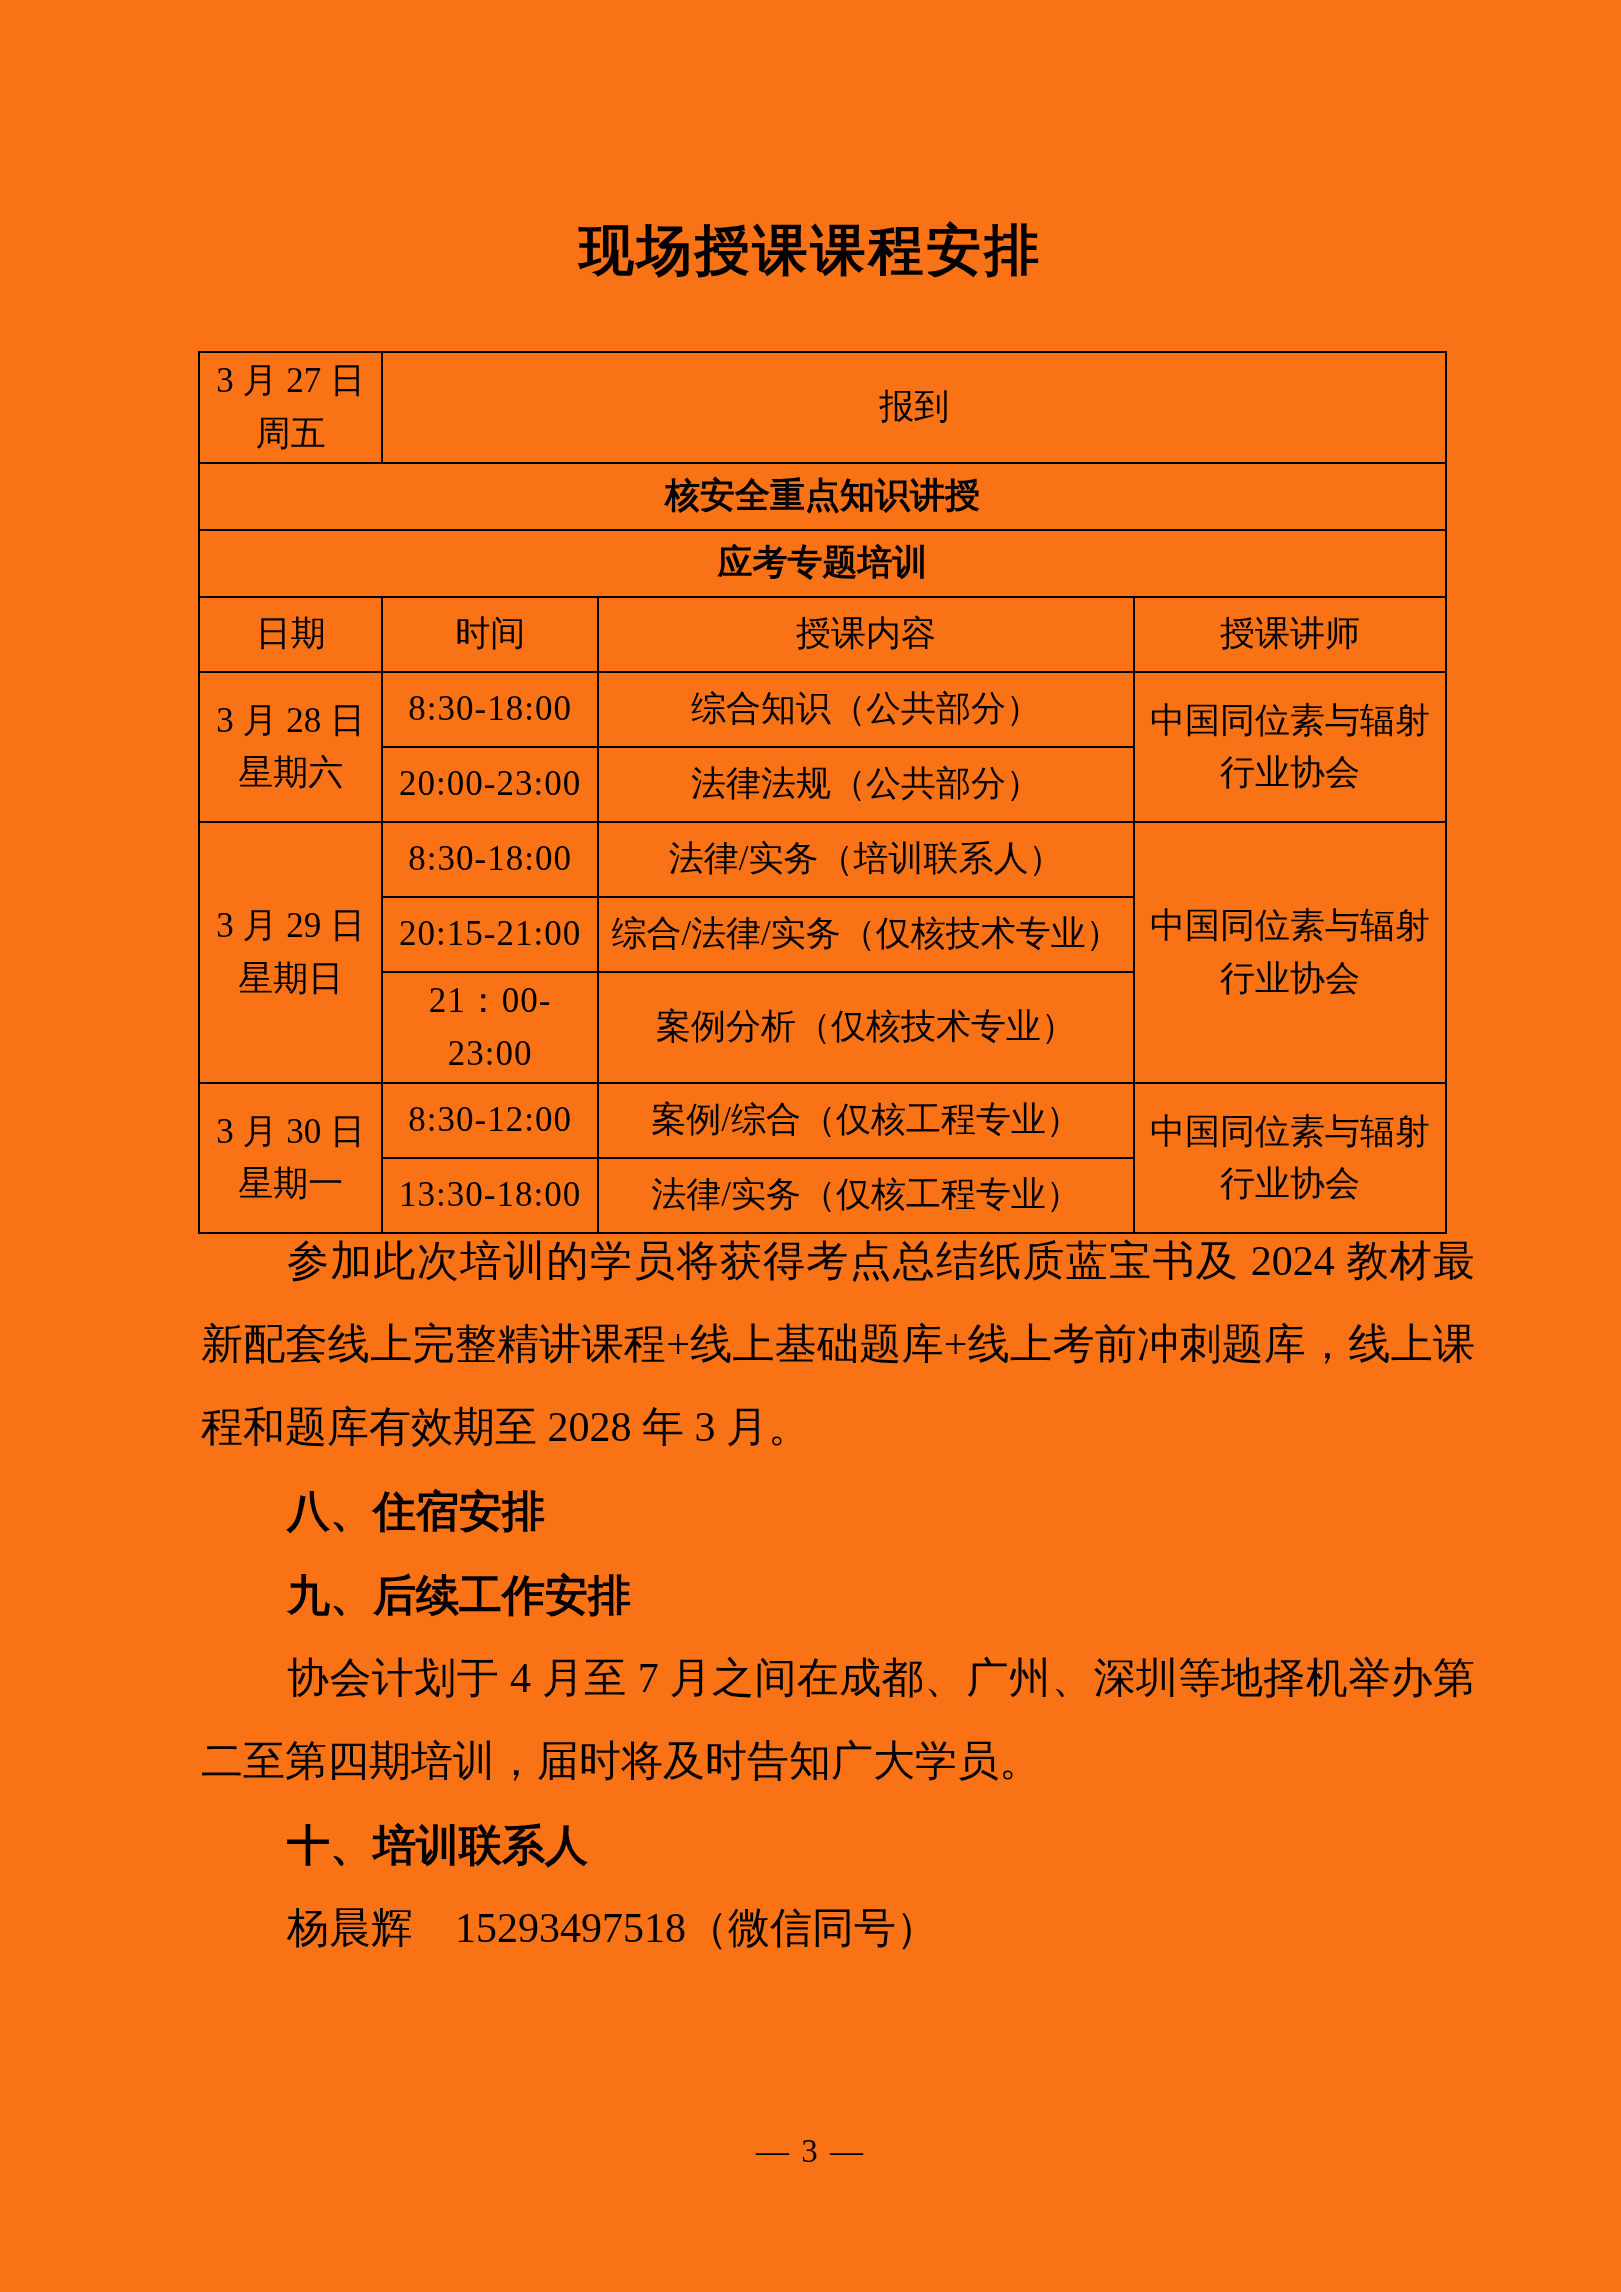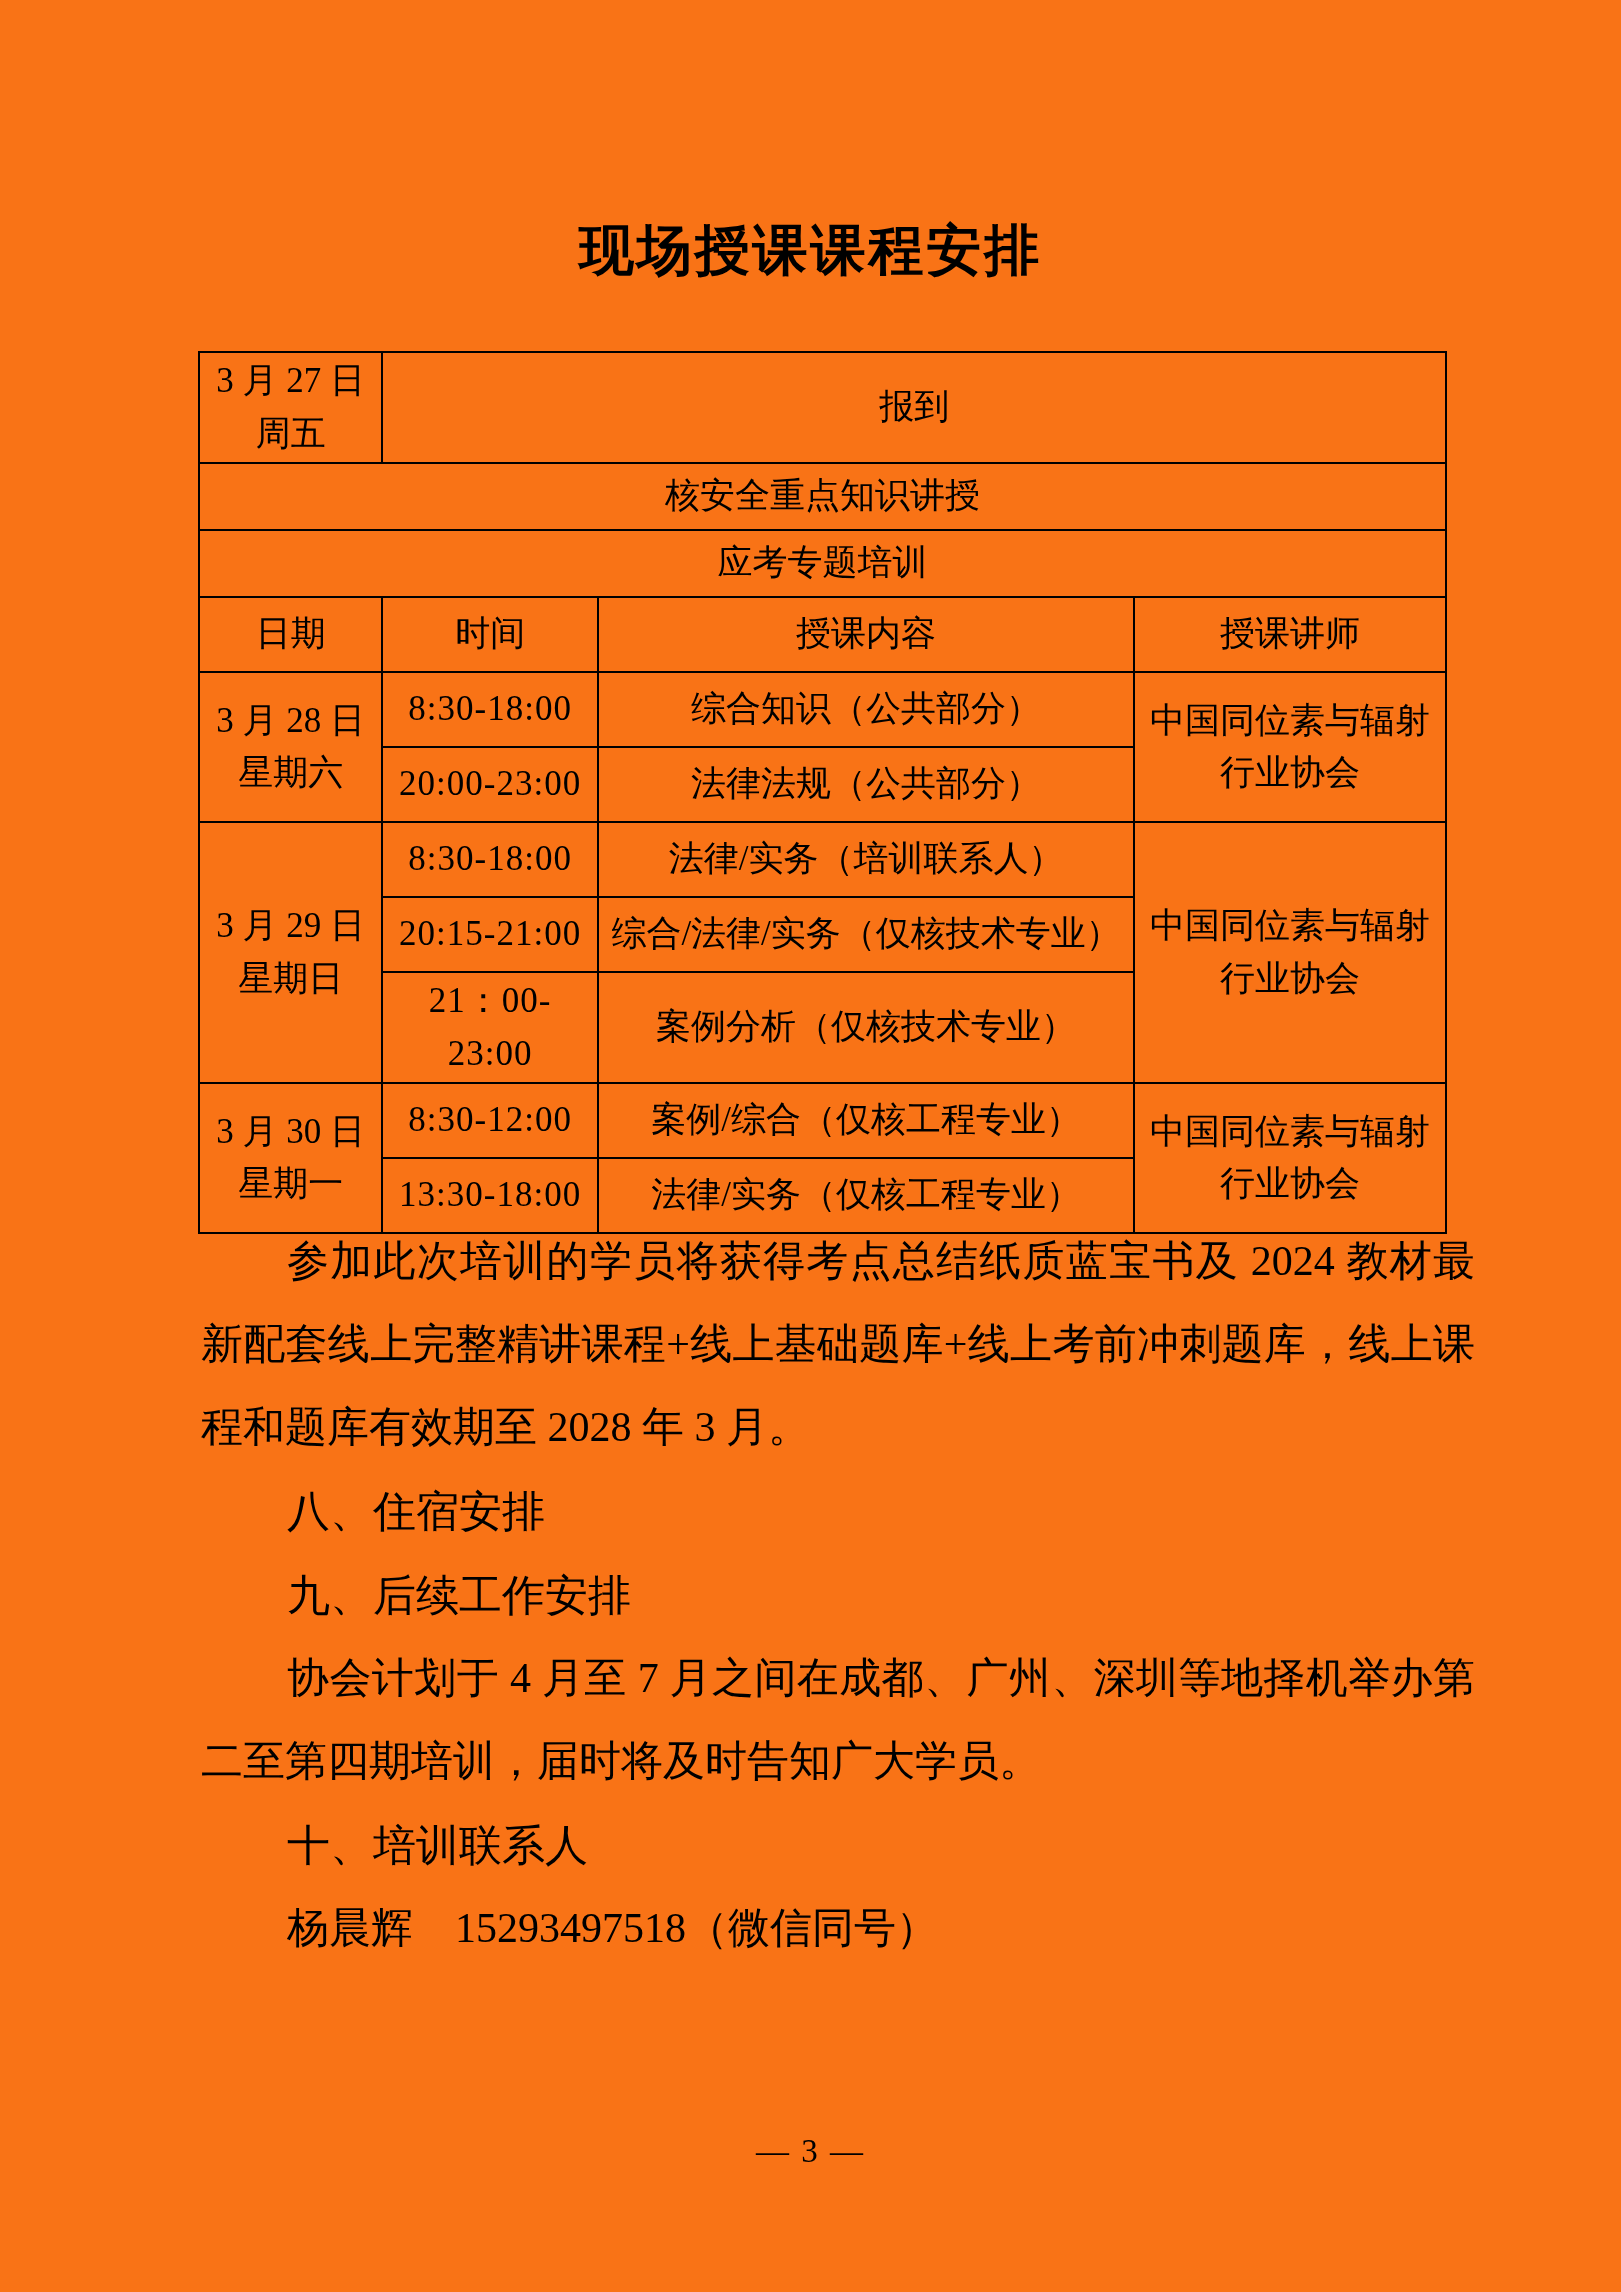--- a/index.html
+++ b/index.html
@@ -29,36 +29,36 @@
     font-size:35px;
   }
   table.schedule td {
     border:2px solid #000;
     text-align:center;
     vertical-align:middle;
     padding:2px 9.8px;
     line-height:1.5;
   }
   td.row-report { height:86px; }
-  td.row-banner { height:61px; font-weight:normal;margin-top:44px; }
+  td.row-banner { height:61px; font-weight:bold;margin-top:44px; }
   td.row-header { height:69px; }
   td.row-session { height:69px; }
   .time-cell { letter-spacing:1px; }
   .content {
     position:absolute;
     left:201px; top:1220px;
     width:1274px;
     font-size:42px;
     line-height:83px;
     text-align:justify;
   }
   .para { text-indent:86px; margin:0; }
   .heading {
     font-family:"Liberation Sans", sans-serif;
-    font-weight:normal;
+    font-weight:bold;
     font-size:43px;
     line-height:84px;
     padding-left:86px;
     margin:0;
     text-align:left;
   }
   .contact-line { text-indent:86px; margin:0; white-space:pre-wrap; text-align:left; }
   .page-footer {
     position:absolute;
     top:2133px; left:0; width:100%;

